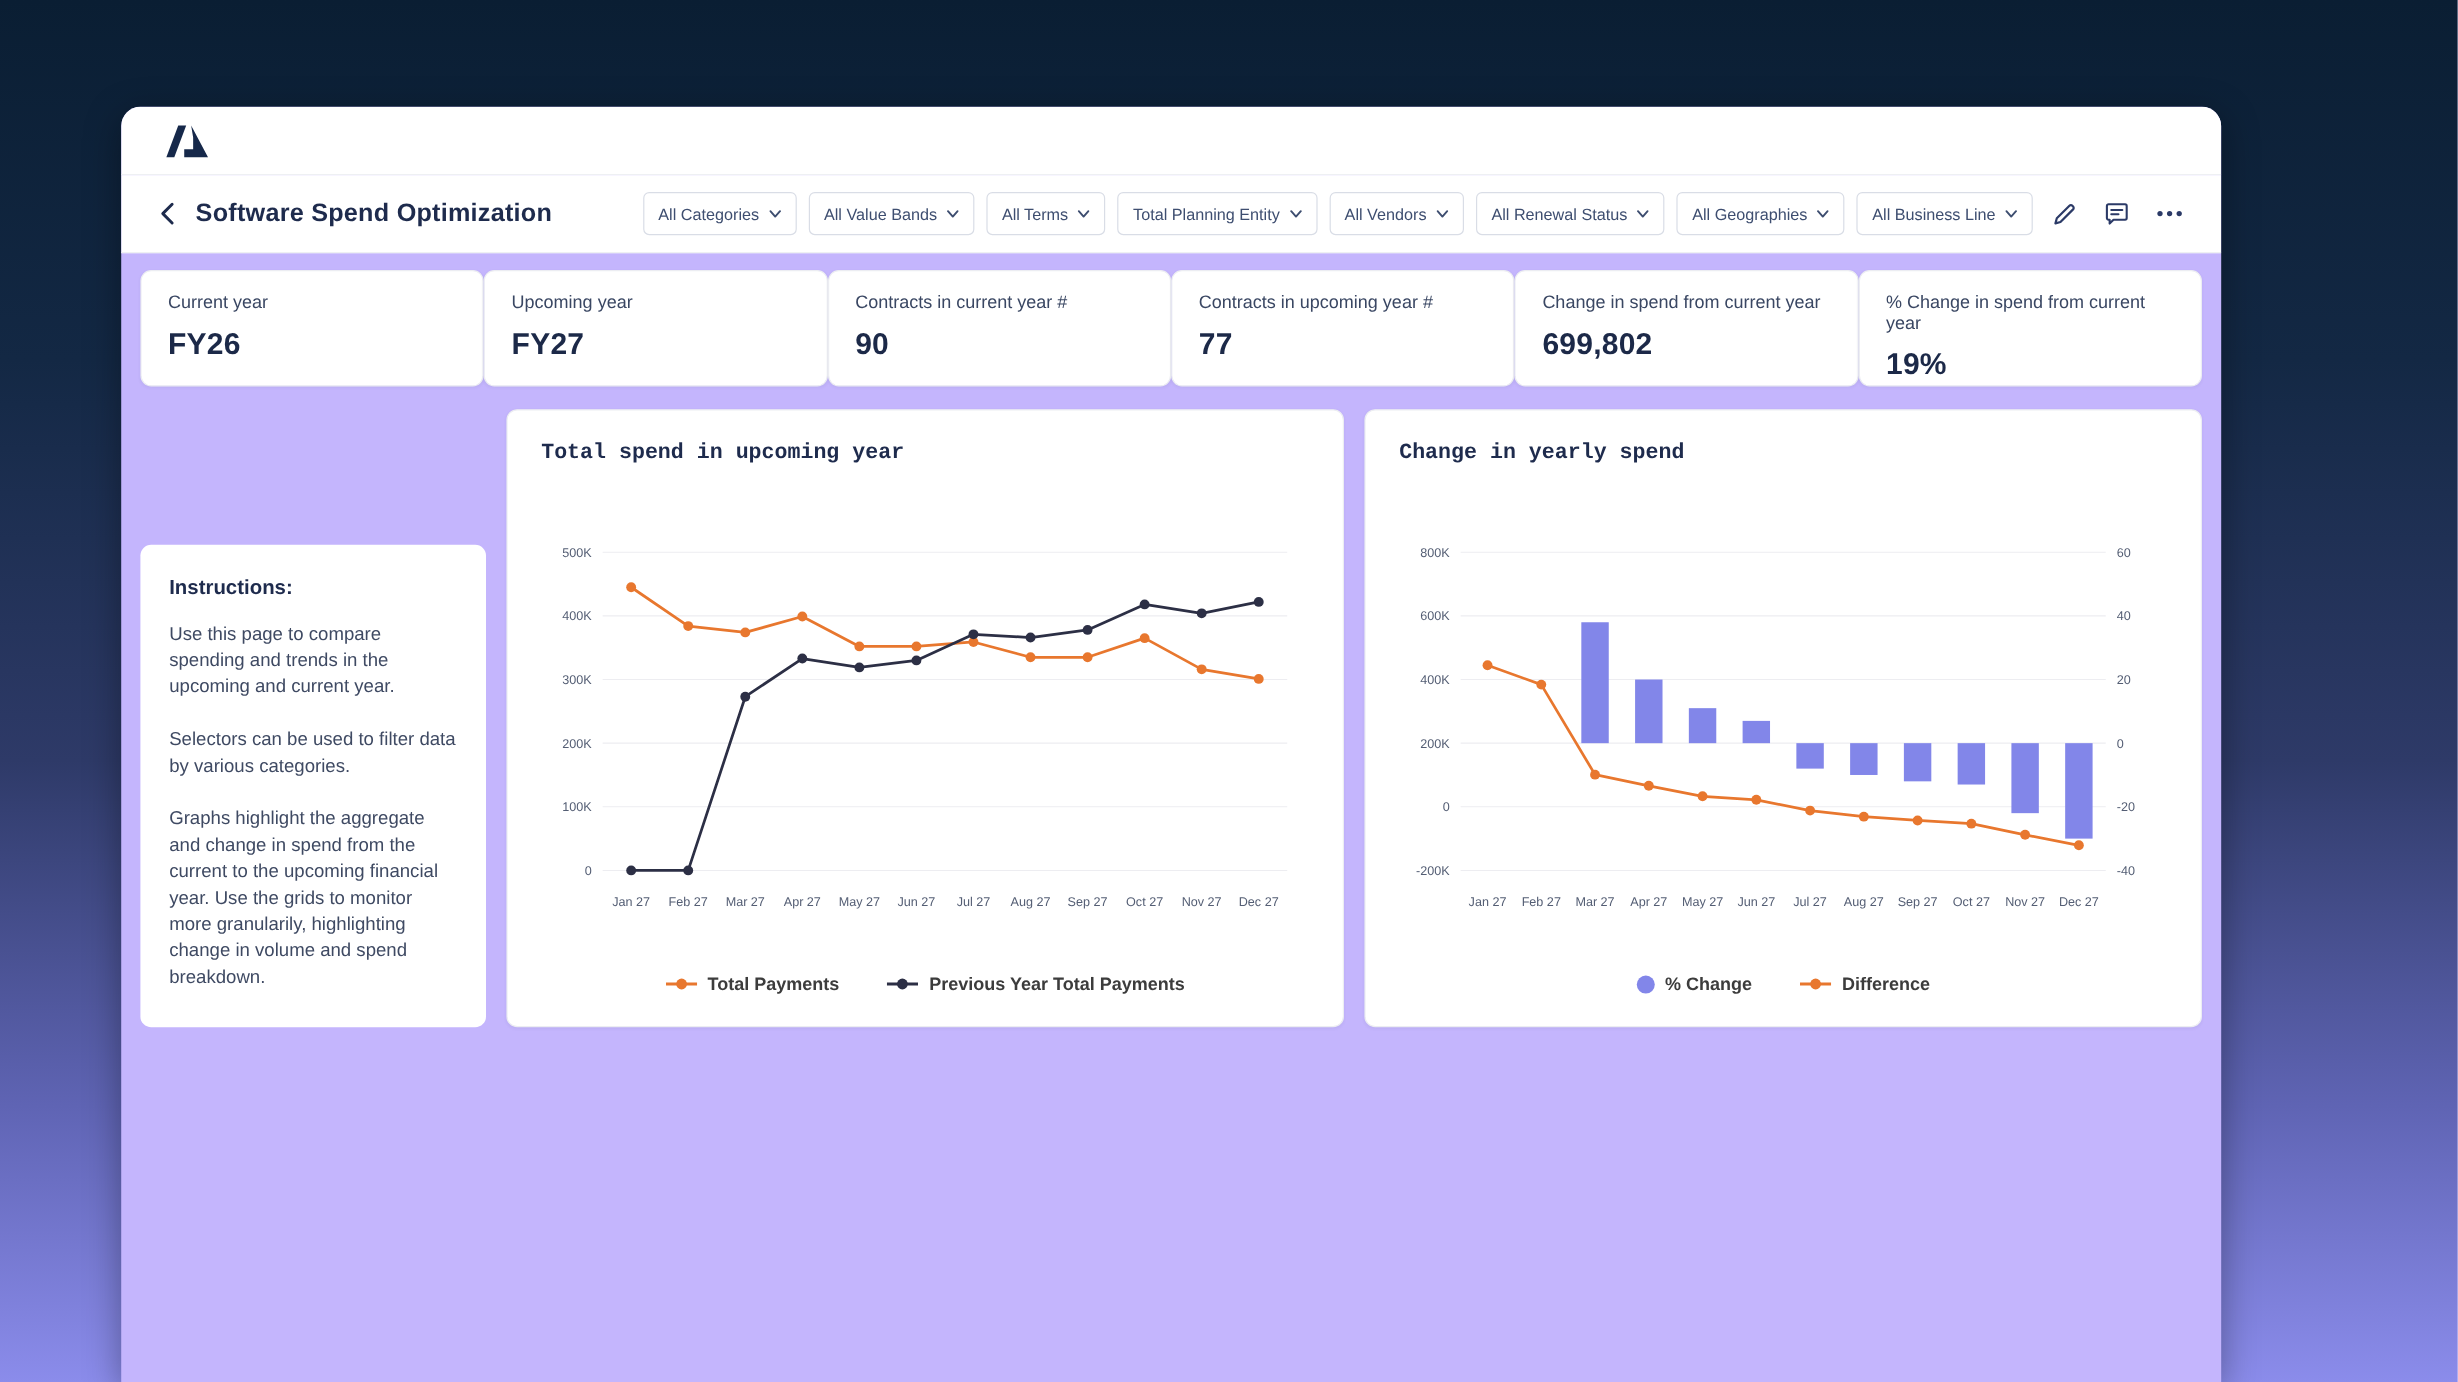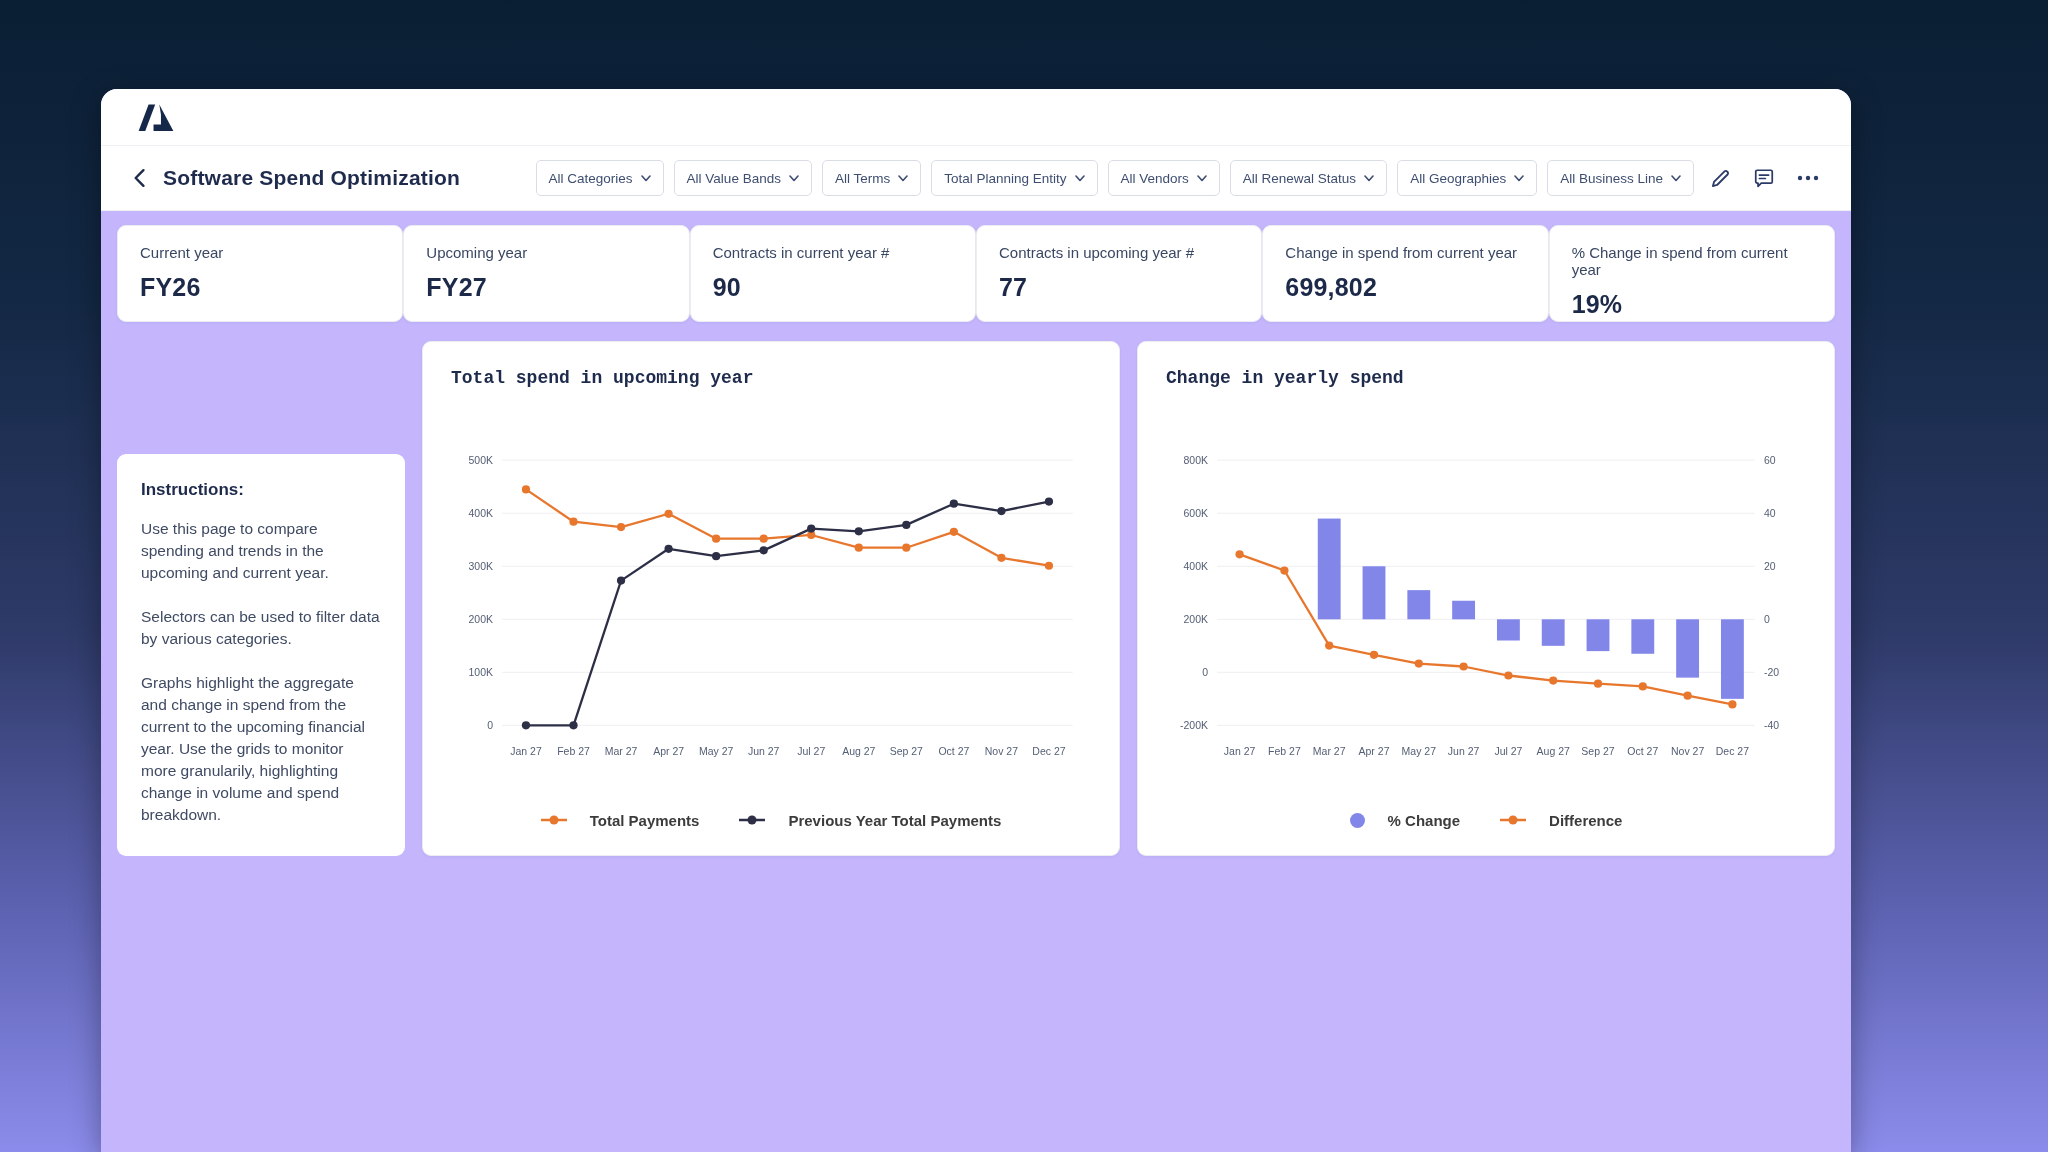--- a/index.html
+++ b/index.html
@@ -39,21 +39,21 @@
   .instructions-card h2{font-size:17px;font-weight:700;color:#1e2b4d;margin:0 0 18px 0;}
   .instructions-card p{font-size:15.5px;line-height:22px;color:#3f4a63;margin:0 0 22px 0;}
   .instructions-card p:last-child{margin-bottom:0;}
   .chart-card{flex:1;background:#fff;border:1px solid #ecedf2;border-radius:9px;
     box-shadow:0 1px 3px rgba(20,30,60,.05);height:515px;box-sizing:border-box;
     padding:26px 28px 22px 28px;display:flex;flex-direction:column;}
   .chart-card h3{font-size:18px;font-weight:700;color:#1e2b4d;margin:0;font-family:Liberation Mono, monospace;}
   .chart-host{flex:1;margin-top:18px;}
   .chart-host svg{display:block;width:100%;height:100%;}
   .legend{display:flex;justify-content:center;gap:40px;align-items:center;height:26px;}
-  .legend-item{display:flex;align-items:center;gap:23px;}
+  .legend-item{display:flex;align-items:center;gap:9px;}
   .legend-label{font-size:15px;font-weight:700;color:#3c3c3c;}
   .dot{width:15px;height:15px;border-radius:50%;display:inline-block;}
 </style>
 </head>
 <body>
 
 <div class="window">
 
   <div class="logo-row">
     <svg width="38" height="32" viewBox="0 0 46 34">

